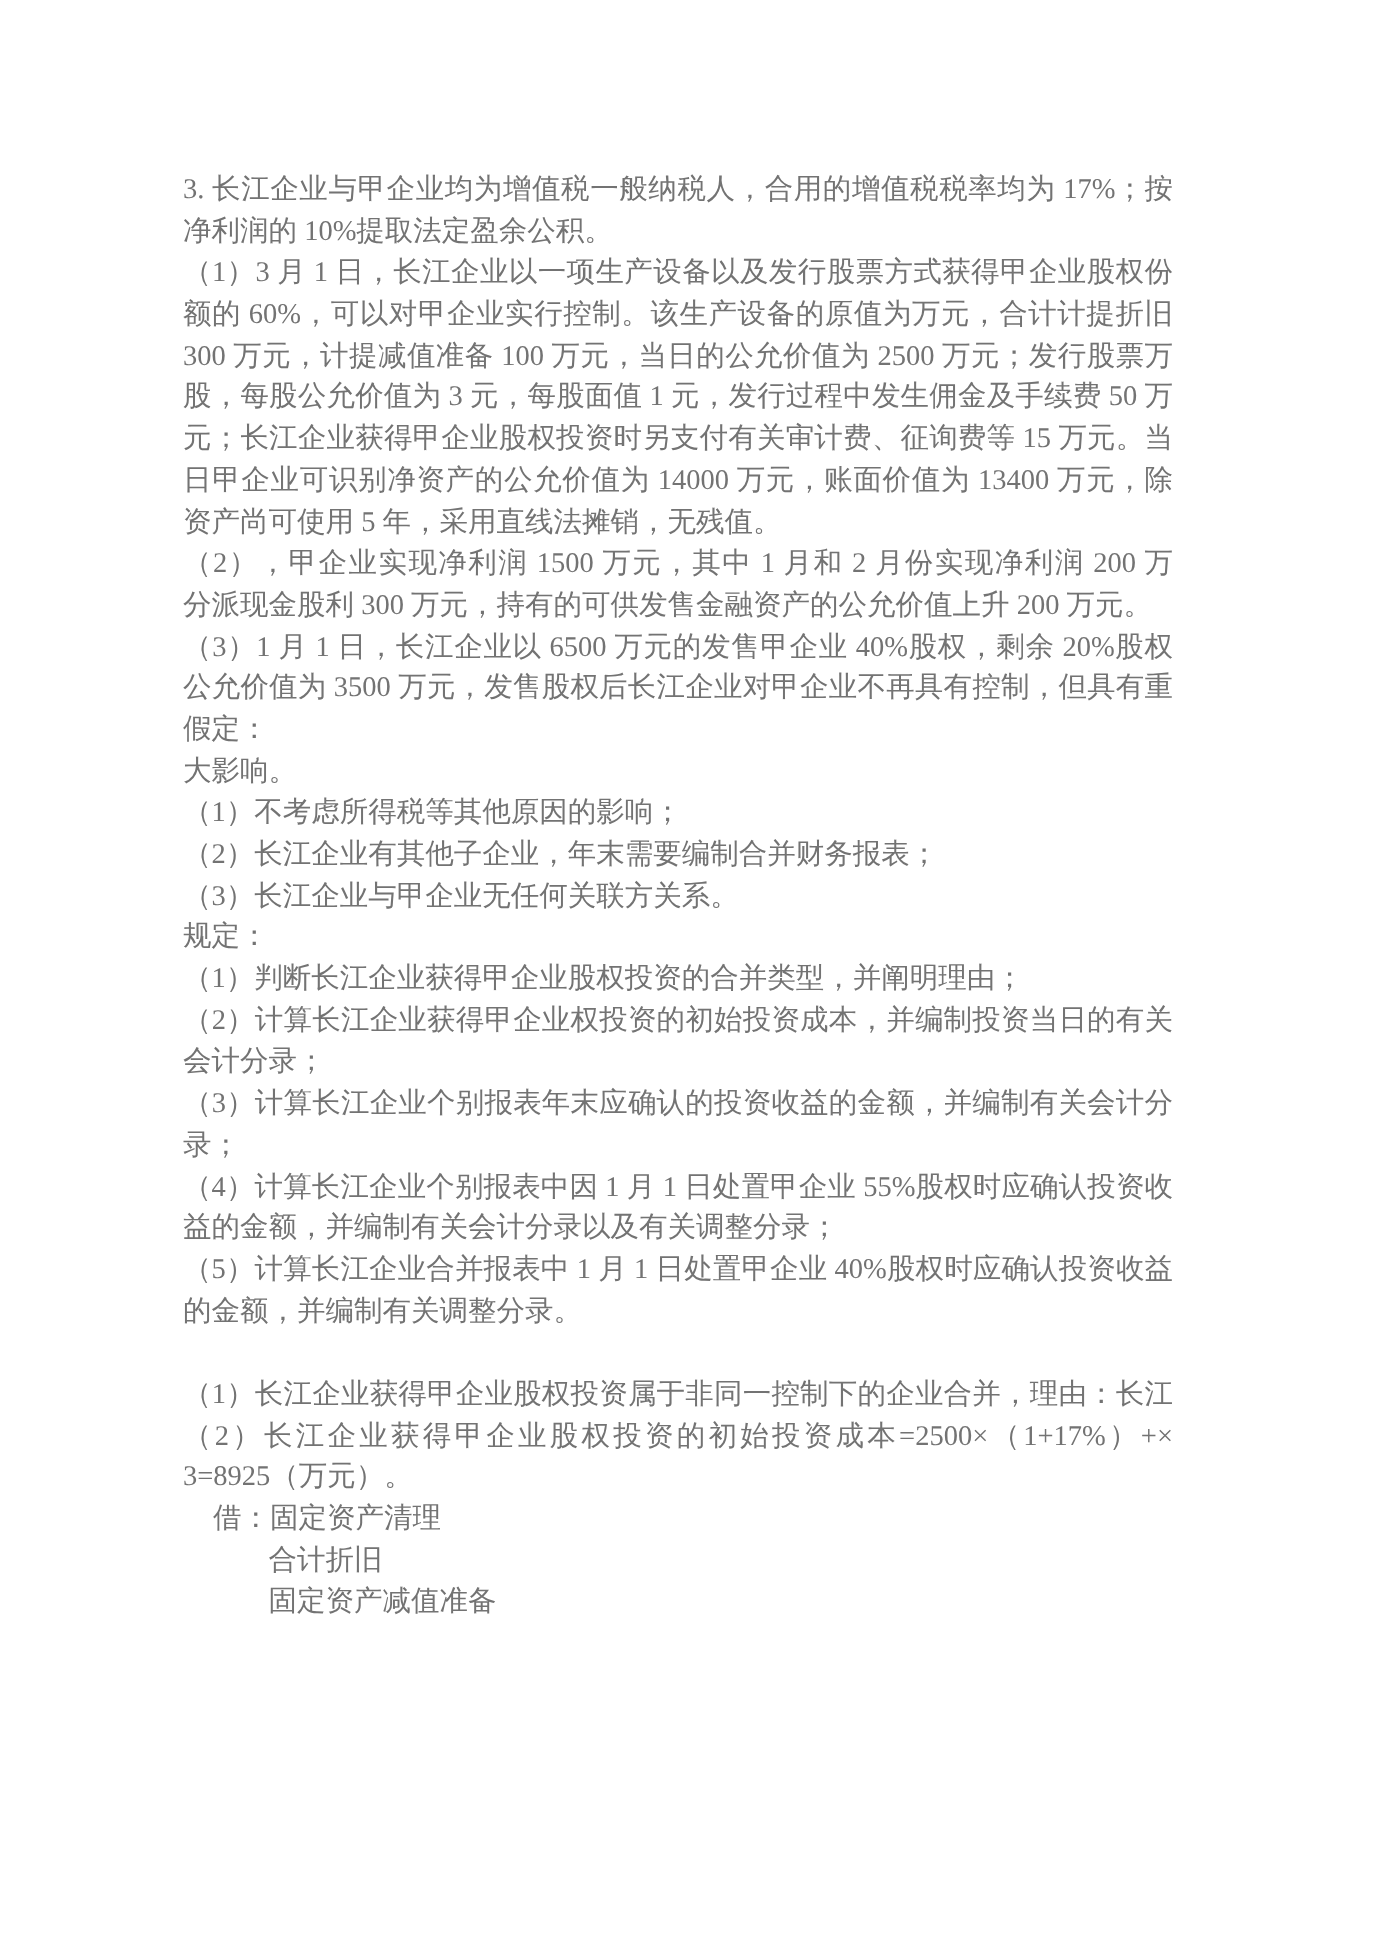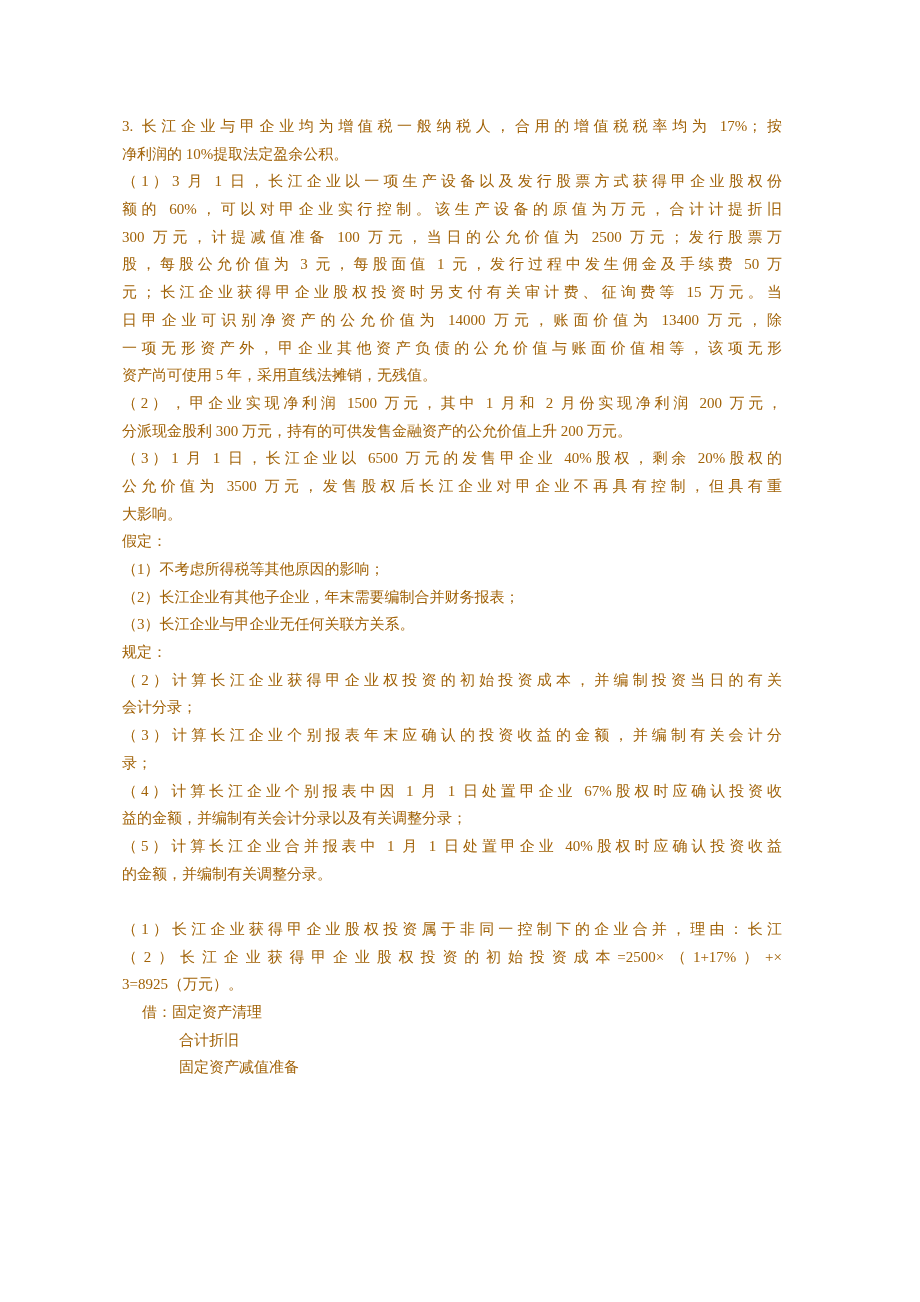--- a/index.html
+++ b/index.html
@@ -11,23 +11,23 @@
   .page {
     position: relative;
     width: 920px; height: 1302px;
     background: #ffffff;
     overflow: hidden;
   }
   .doc {
     position: absolute;
     left: 122px; top: 113px;
     width: 660px;
-    font-size: 15px;
+    font-size: 19px;
     line-height: 27.7px;
-    color: #a16207;
+    color: #737373;
   }
   .line {
     height: 27.7px;
     overflow: hidden;
     white-space: nowrap;
   }
   .line.j {
     white-space: normal;
     text-align: justify;
     text-align-last: justify;
@@ -49,37 +49,37 @@
 <div class="page">
   <div class="doc" id="doc-body">
       <div class="line j">3. 长江企业与甲企业均为增值税一般纳税人，合用的增值税税率均为 17%；按</div>
       <div class="line">净利润的 10%提取法定盈余公积。</div>
       <div class="line j">（1）3 月 1 日，长江企业以一项生产设备以及发行股票方式获得甲企业股权份</div>
       <div class="line j">额的 60%，可以对甲企业实行控制。该生产设备的原值为万元，合计计提折旧</div>
       <div class="line j">300 万元，计提减值准备 100 万元，当日的公允价值为 2500 万元；发行股票万</div>
       <div class="line j">股，每股公允价值为 3 元，每股面值 1 元，发行过程中发生佣金及手续费 50 万</div>
       <div class="line j">元；长江企业获得甲企业股权投资时另支付有关审计费、征询费等 15 万元。当</div>
       <div class="line j">日甲企业可识别净资产的公允价值为 14000 万元，账面价值为 13400 万元，除</div>
-      <div class="line j">一项无形资产外，甲企业其他资产负债的公允价值与账面价值相等，该项无形</div>
       <div class="line">资产尚可使用 5 年，采用直线法摊销，无残值。</div>
       <div class="line j">（2），甲企业实现净利润 1500 万元，其中 1 月和 2 月份实现净利润 200 万元，</div>
       <div class="line">分派现金股利 300 万元，持有的可供发售金融资产的公允价值上升 200 万元。</div>
       <div class="line j">（3）1 月 1 日，长江企业以 6500 万元的发售甲企业 40%股权，剩余 20%股权的</div>
       <div class="line j">公允价值为 3500 万元，发售股权后长江企业对甲企业不再具有控制，但具有重</div>
+      <div class="line">假定：</div>
       <div class="line">大影响。</div>
-      <div class="line">假定：</div>
       <div class="line">（1）不考虑所得税等其他原因的影响；</div>
       <div class="line">（2）长江企业有其他子企业，年末需要编制合并财务报表；</div>
       <div class="line">（3）长江企业与甲企业无任何关联方关系。</div>
       <div class="line">规定：</div>
+      <div class="line">（1）判断长江企业获得甲企业股权投资的合并类型，并阐明理由；</div>
       <div class="line j">（2）计算长江企业获得甲企业权投资的初始投资成本，并编制投资当日的有关</div>
       <div class="line">会计分录；</div>
       <div class="line j">（3）计算长江企业个别报表年末应确认的投资收益的金额，并编制有关会计分</div>
       <div class="line">录；</div>
-      <div class="line j">（4）计算长江企业个别报表中因 1 月 1 日处置甲企业 67%股权时应确认投资收</div>
+      <div class="line j">（4）计算长江企业个别报表中因 1 月 1 日处置甲企业 55%股权时应确认投资收</div>
       <div class="line">益的金额，并编制有关会计分录以及有关调整分录；</div>
       <div class="line j">（5）计算长江企业合并报表中 1 月 1 日处置甲企业 40%股权时应确认投资收益</div>
       <div class="line">的金额，并编制有关调整分录。</div>
       <div class="line blank"></div>
       <div class="line j">（1）长江企业获得甲企业股权投资属于非同一控制下的企业合并，理由：长江</div>
       <div class="line j">（2）长江企业获得甲企业股权投资的初始投资成本=2500×（1+17%）+×</div>
       <div class="line">3=8925（万元）。</div>
       <div class="line entry debit">
     <span>借：固定资产清理</span>
     <span class="entry-amount">1500</span>

